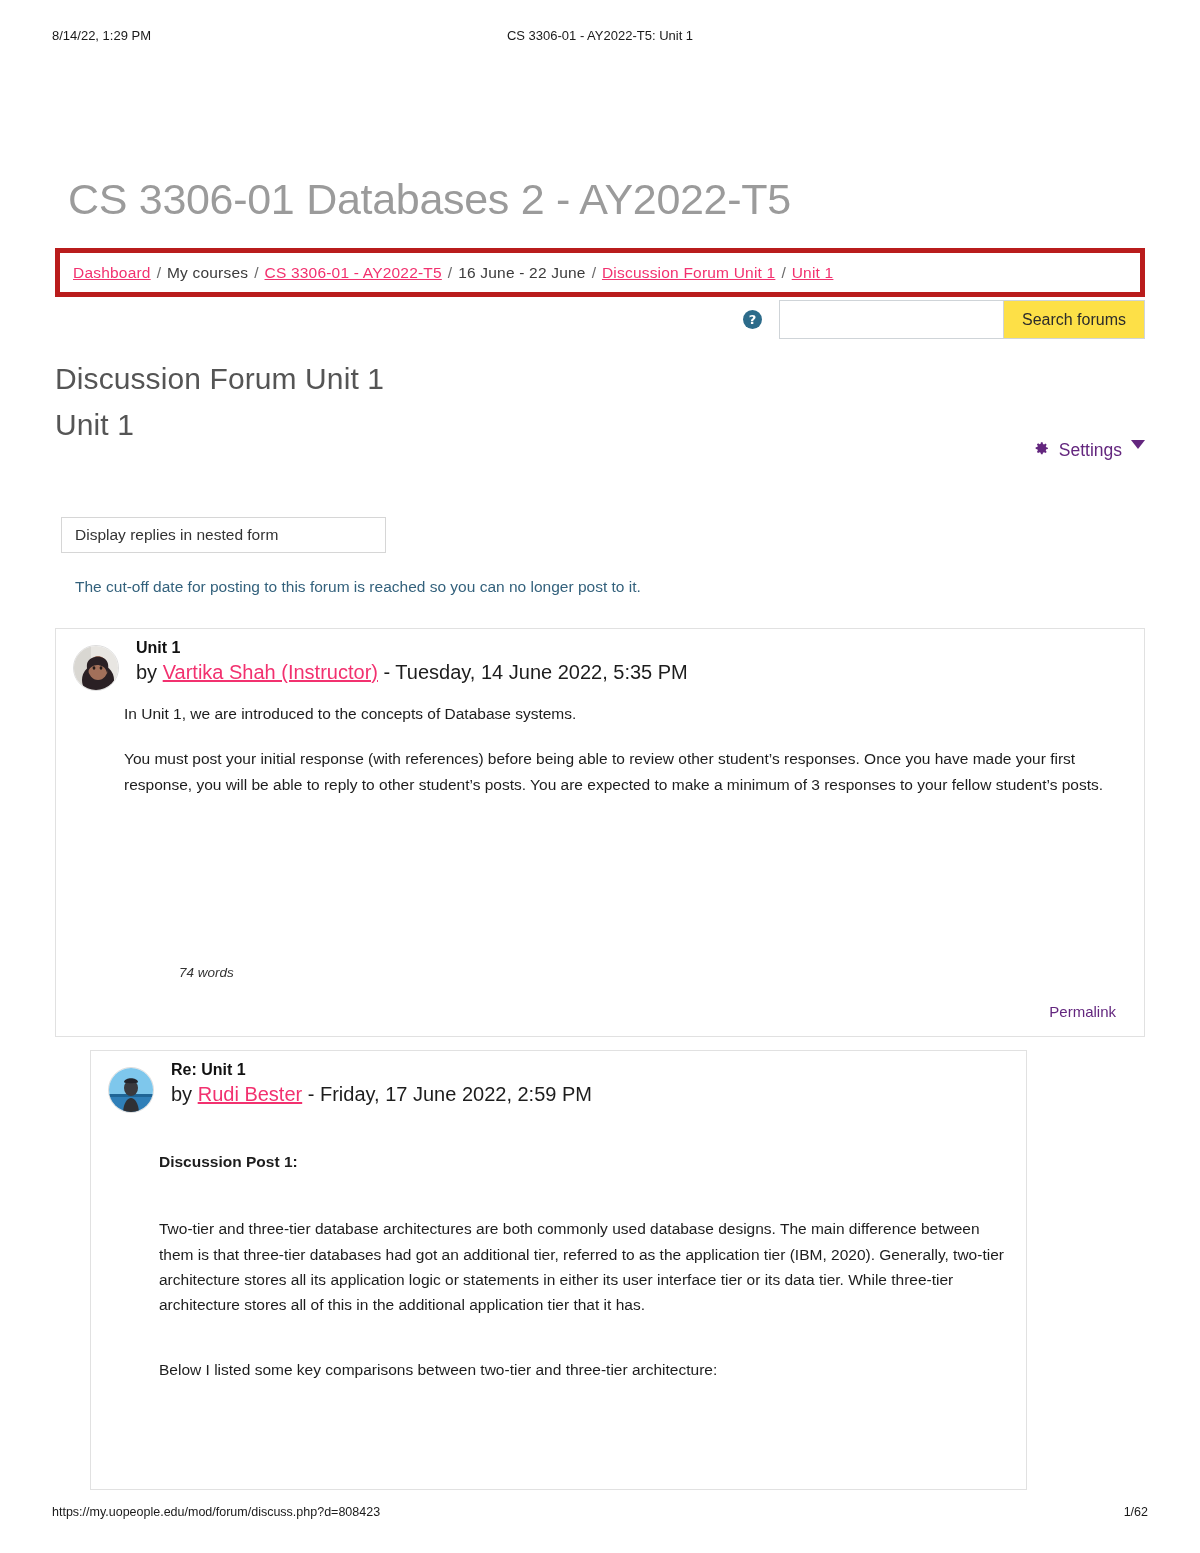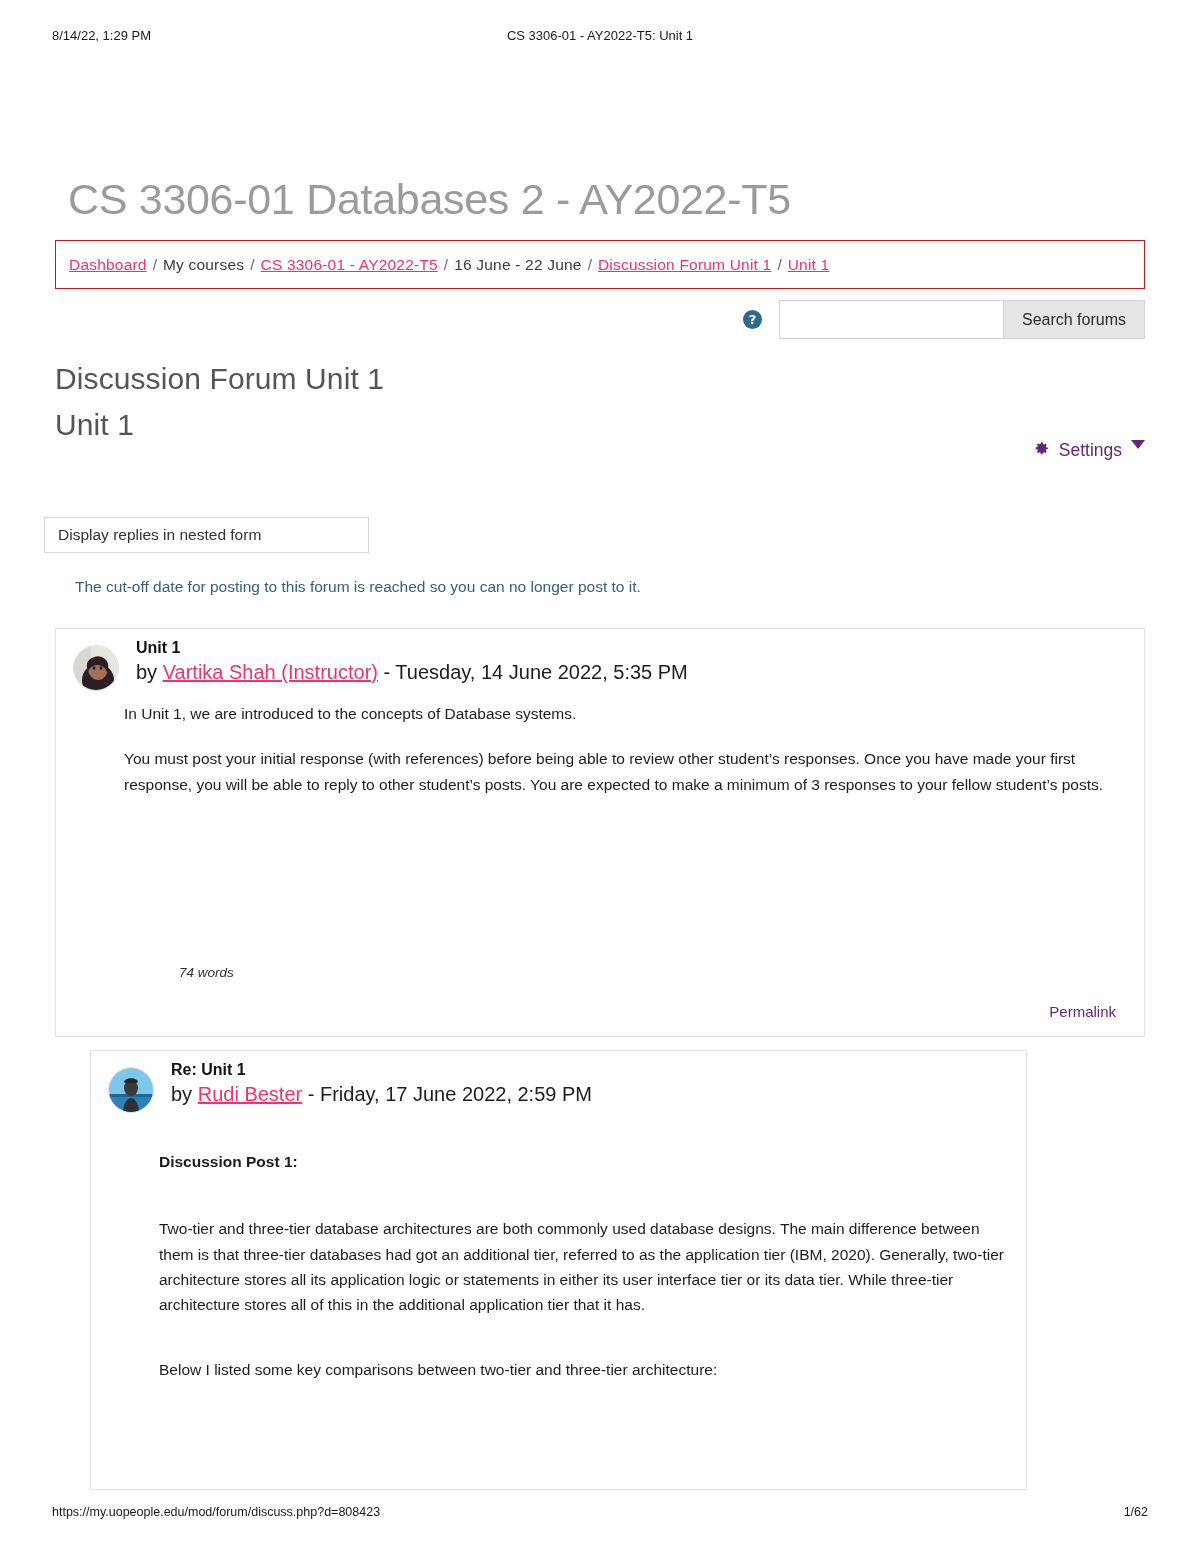--- a/index.html
+++ b/index.html
@@ -31,22 +31,22 @@
   
   .page { position:absolute; left:0; top:0; width:1200px; }
 
   .course-title {
     position:absolute; left:68px; top:175px;
     font-size:43px; font-weight:normal; color:#9b9b9b;
     letter-spacing:-0.3px; white-space:nowrap;
   }
 
   .breadcrumb-box {
-    position:absolute; left:55px; top:240px; width:1090px; height:49px;
-    border:1px solid #b91c1c; background:#fff;
+    position:absolute; left:55px; top:248px; width:1090px; height:49px;
+    border:5px solid #b91c1c; background:#fff;
     display:flex; align-items:center; padding-left:13px;
   }
   .bc { font-size:15.5px; color:#4a4a4a; white-space:nowrap; }
   .bc a { color:#f2316f; text-decoration:underline; letter-spacing:0.2px; }
   .bc .sep { color:#6a6a6a; margin:0 6px; }
   .bc .plain { color:#3b3b3b; letter-spacing:0.2px; }
 
   
   .search-row {
     position:absolute; right:55px; top:300px;
@@ -61,21 +61,21 @@
   }
   .search-input {
     width:224px; height:39px;
     border:1px solid #cfd4d8; background:#fff;
     outline:none; font-size:15px; padding:0 8px;
     font-family:"Liberation Sans", sans-serif;
     border-right:none;
   }
   .search-btn {
     height:39px; padding:0 18px;
-    border:1px solid #cfd4d8; background:#e5e5e5;
+    border:1px solid #cfd4d8; background:#fde047;
     font-size:16px; color:#2b2b2b; cursor:pointer;
     font-family:"Liberation Sans", sans-serif;
     white-space:nowrap;
   }
 
   .forum-title {
     position:absolute; left:55px; top:362px;
     font-size:30px; font-weight:300; color:#555; letter-spacing:0.1px;
   }
   .forum-subtitle {
@@ -85,21 +85,21 @@
 
   .settings-link {
     position:absolute; right:55px; top:440px;
     display:flex; align-items:flex-start; gap:9px;
     color:#63267e; font-size:17.5px; cursor:pointer;
   }
   .gear { width:17px; height:17px; display:block; }
   .caret { width:0;height:0;border-left:7px solid transparent;border-right:7px solid transparent;border-top:9px solid #63267e; }
 
   .display-select {
-    position:absolute; left:44px; top:517px;
+    position:absolute; left:61px; top:517px;
     width:325px; height:36px;
     border:1px solid #d6d6d6; background:#fff;
     display:flex; align-items:center; padding-left:13px;
     font-size:15.5px; color:#333;
   }
 
   .cutoff-note {
     position:absolute; left:75px; top:578px;
     font-size:15.5px; color:#33617c;
   }

